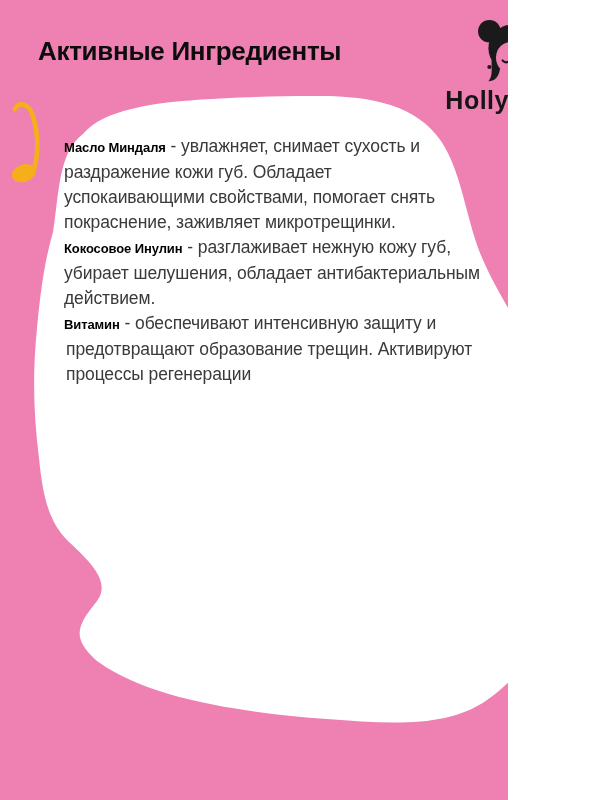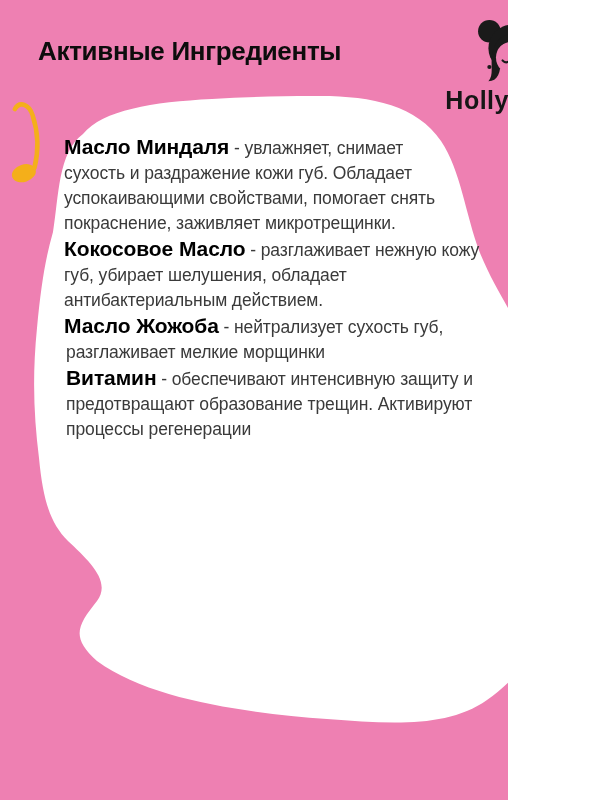--- a/index.html
+++ b/index.html
@@ -31,21 +31,21 @@
     color:#161616;white-space:nowrap;
   }
   .blob-svg{position:absolute;left:0;top:0;width:600px;height:800px;}
   .blob-path{fill:var(--blob);}
   .content{
     position:absolute;left:64px;top:134px;width:468px;
     font-size:17.5px;line-height:25px;color:var(--desc-color);
     letter-spacing:-0.1px;
   }
   .ingredient{margin:0;}
-  .ing-name{font-weight:800;font-size:21px;color:var(--name-color);}
+  .ing-name{font-weight:800;font-size:13px;color:var(--name-color);}
   .ing-sep{color:var(--desc-color);}
   
   .shape-rt{float:right;width:92px;height:225px;
     shape-outside:polygon(92px 0px,12px 0px,30px 70px,48px 125px,70px 175px,92px 225px);}
   .shape-rd{float:right;clear:right;width:26px;height:110px;
     shape-outside:polygon(26px 0px,4px 30px,2px 70px,26px 110px);}
   .shape-lb{float:left;width:26px;height:492px;
     shape-outside:polygon(0px 0px,2px 0px,2px 350px,14px 405px,26px 452px,10px 492px,0px 492px);}
   
   .note{position:absolute;}
@@ -140,23 +140,22 @@
   </div>
 
   <div class="content" id="ingredients-list">
     <div class="shape-rt"></div>
     <div class="shape-rd"></div>
     <div class="shape-lb"></div>
 
       <p class="ingredient"><span class="ing-name">Масло Миндаля</span><span class="ing-sep"> - </span><span class="ing-desc">увлажняет, снимает сухость и раздражение кожи губ. Обладает успокаивающими свойствами, помогает снять покраснение, заживляет микротрещинки.</span></p>
 
 
-      <p class="ingredient"><span class="ing-name">Кокосовое Масло</span><span class="ing-sep"> - </span><span class="ing-desc">разглаживает нежную кожу губ, убирает шелушения, обладает антибактериальным действием.</span></p>
+      <p class="ingredient"><span class="ing-name">Кокосовое Инулин</span><span class="ing-sep"> - </span><span class="ing-desc">разглаживает нежную кожу губ, убирает шелушения, обладает антибактериальным действием.</span></p>
 
-      <p class="ingredient"><span class="ing-name">Масло Жожоба</span><span class="ing-sep"> - </span><span class="ing-desc">нейтрализует сухость губ, разглаживает мелкие морщинки</span></p>
 
       <p class="ingredient"><span class="ing-name">Витамин</span><span class="ing-sep"> - </span><span class="ing-desc">обеспечивают интенсивную защиту и предотвращают образование трещин. Активируют процессы регенерации</span></p>
 
 
 
 
     </div>
 
 </div>
 

